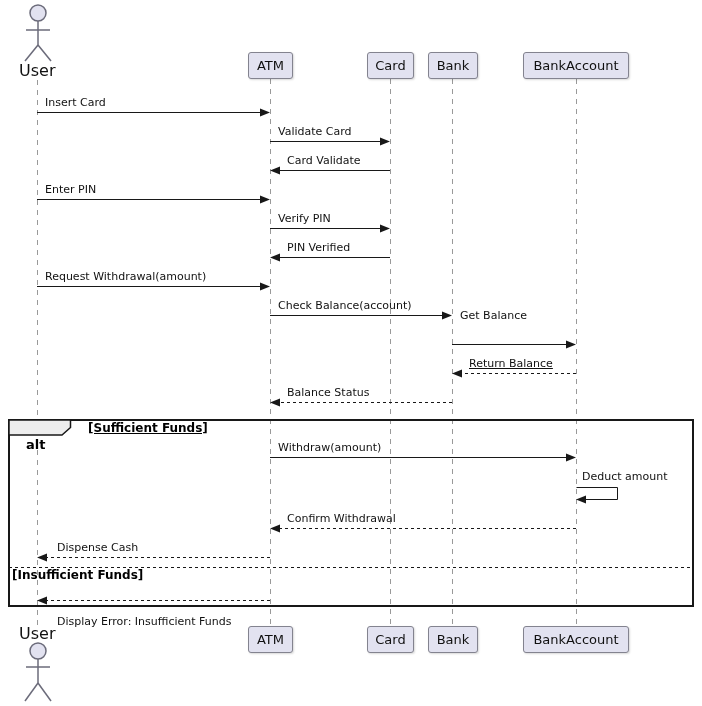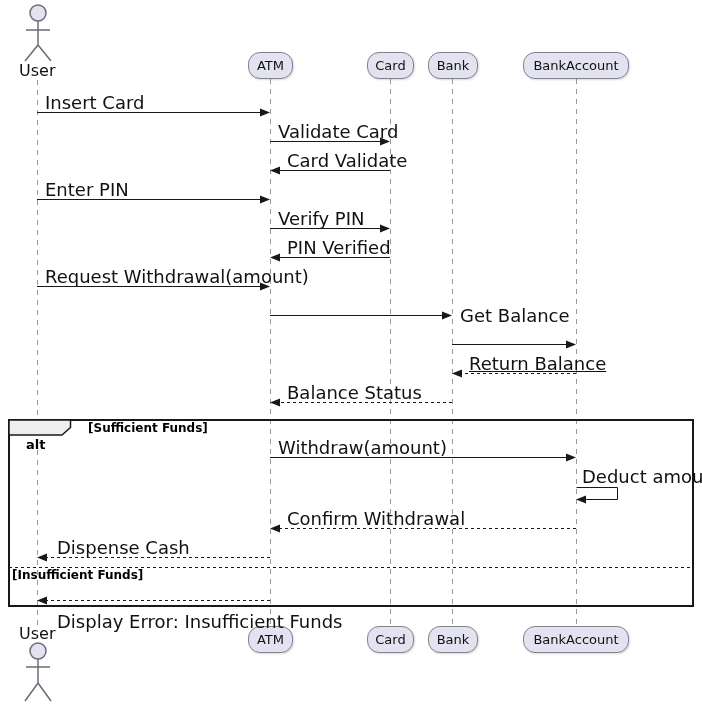--- a/index.html
+++ b/index.html
@@ -5,30 +5,30 @@
   html, body { margin:0; padding:0; background:#ffffff; }
   .stage {
     position:relative; width:702px; height:706px; overflow:hidden;
     background:#ffffff;
     font-family:"DejaVu Sans","Liberation Sans",sans-serif;
     color:#181818;
   }
   .stage svg { position:absolute; left:0; top:0; }
   .participant {
     position:absolute; box-sizing:border-box; height:27px;
-    background:#E2E2F0; border:1px solid #83838f; border-radius:12px;
+    background:#E2E2F0; border:1px solid #83838f; border-radius:3px;
     font-size:13px; line-height:25px; text-align:center; color:#111;
     box-shadow:1px 1px 2px rgba(0,0,0,0.15);
   }
   .plabel {
     position:absolute; font-size:16px; line-height:14px;
     white-space:nowrap; color:#111;
   }
   .mlabel {
-    position:absolute; font-size:18px; line-height:15px;
+    position:absolute; font-size:11px; line-height:15px;
     white-space:nowrap; color:#111;
   }
   .alt-op {
     position:absolute; font-size:13px; line-height:15px;
     font-weight:bold; color:#000; white-space:nowrap;margin-top:17px;
   }
   .alt-cond {
     position:absolute; font-size:12px; line-height:13px;
     font-weight:bold; color:#000; white-space:nowrap;
   }
@@ -152,26 +152,27 @@
   <div class="plabel" style="left:19px; top:64px;">User</div>
   <div class="plabel" style="left:19px; top:627px;">User</div>
 
   <div class="mlabel" style="left:45px;  top:95px;">Insert Card</div>
   <div class="mlabel" style="left:278px; top:124px;">Validate Card</div>
   <div class="mlabel" style="left:287px; top:153px;">Card Validate</div>
   <div class="mlabel" style="left:45px;  top:182px;">Enter PIN</div>
   <div class="mlabel" style="left:278px; top:211px;">Verify PIN</div>
   <div class="mlabel" style="left:287px; top:240px;">PIN Verified</div>
   <div class="mlabel" style="left:45px;  top:269px;">Request Withdrawal(amount)</div>
+  <div class="mlabel" style="left:278px; top:298px;">Check Balance(account)</div>
   <div class="mlabel" style="left:460px; top:308px;">Get Balance</div>
   <div class="mlabel" style="left:469px; top:356px;text-decoration:underline;">Return Balance</div>
   <div class="mlabel" style="left:287px; top:385px;">Balance Status</div>
   <div class="mlabel" style="left:278px; top:440px;">Withdraw(amount)</div>
   <div class="mlabel" style="left:582px; top:469px;text-align:right;">Deduct amount</div>
   <div class="mlabel" style="left:287px; top:511px;">Confirm Withdrawal</div>
   <div class="mlabel" style="left:57px;  top:540px;">Dispense Cash</div>
   <div class="mlabel" style="left:57px;  top:614px;">Display Error: Insufficient Funds</div>
 
   <div class="alt-op" style="left:26px; top:420px;">alt</div>
-  <div class="alt-cond" style="left:88px; top:422px;">[Sufficient Funds]</div>
+  <div class="alt-cond" style="left:88px; top:422px;text-decoration:underline;">[Sufficient Funds]</div>
   <div class="alt-cond" style="left:12px; top:569px;">[Insufficient Funds]</div>
 
 </div>
 
 </body></html>

